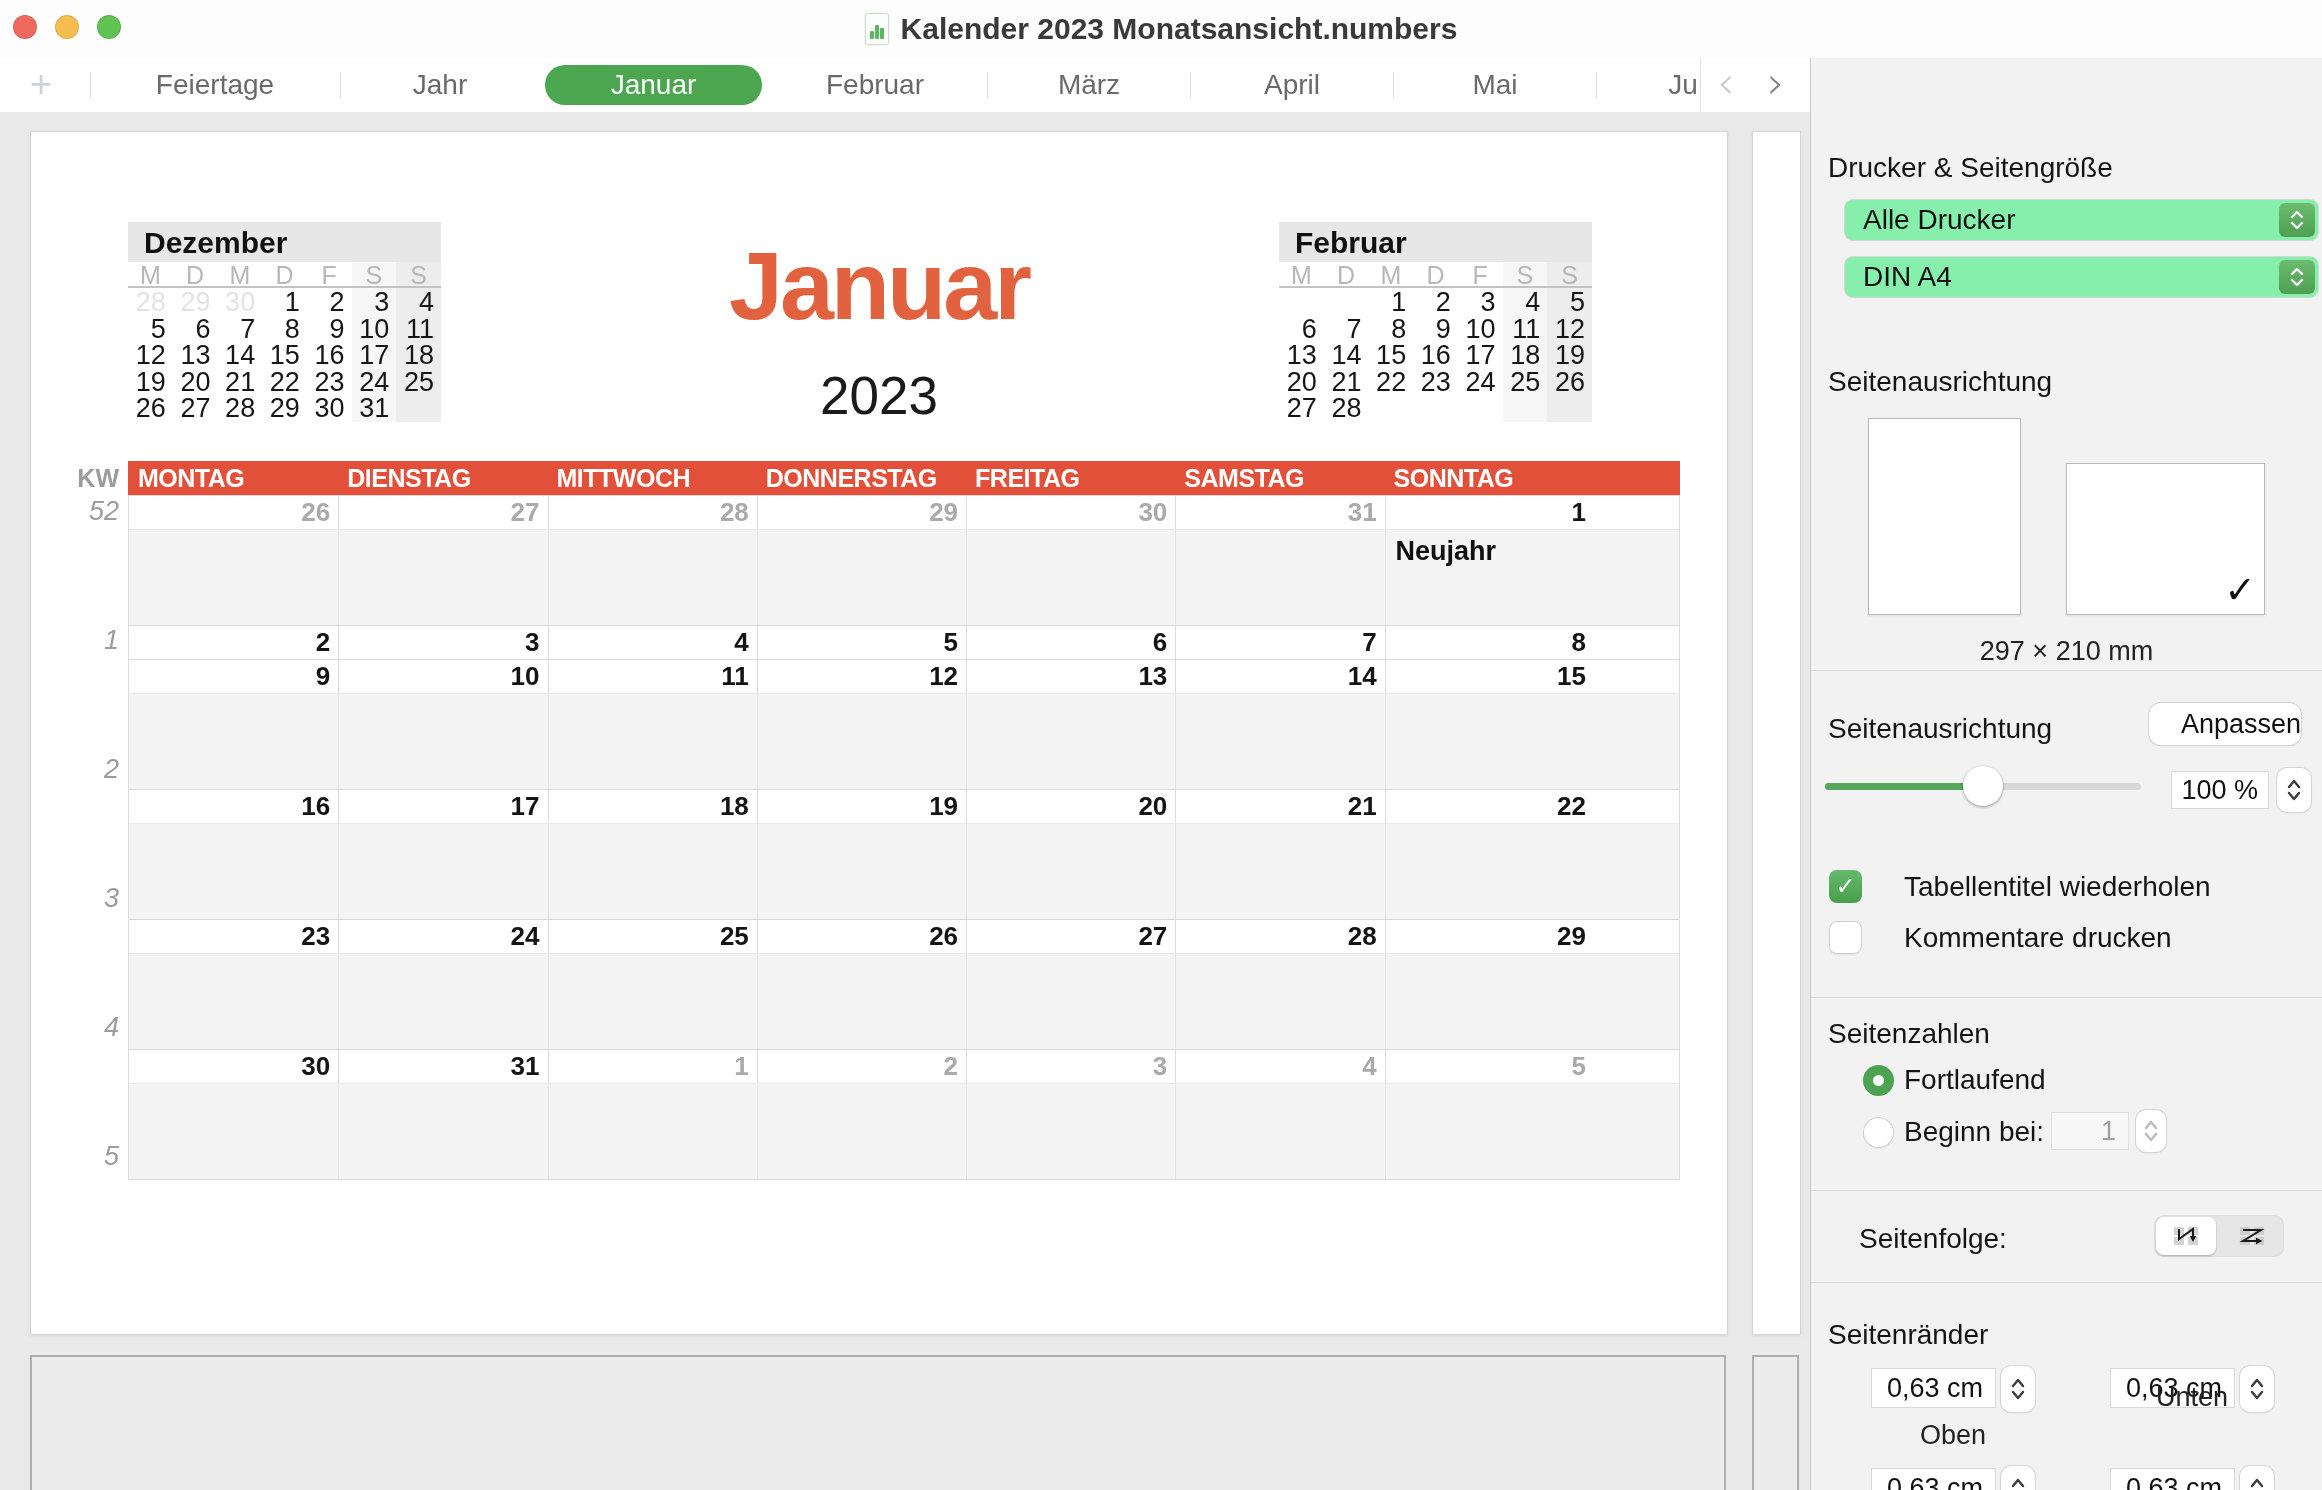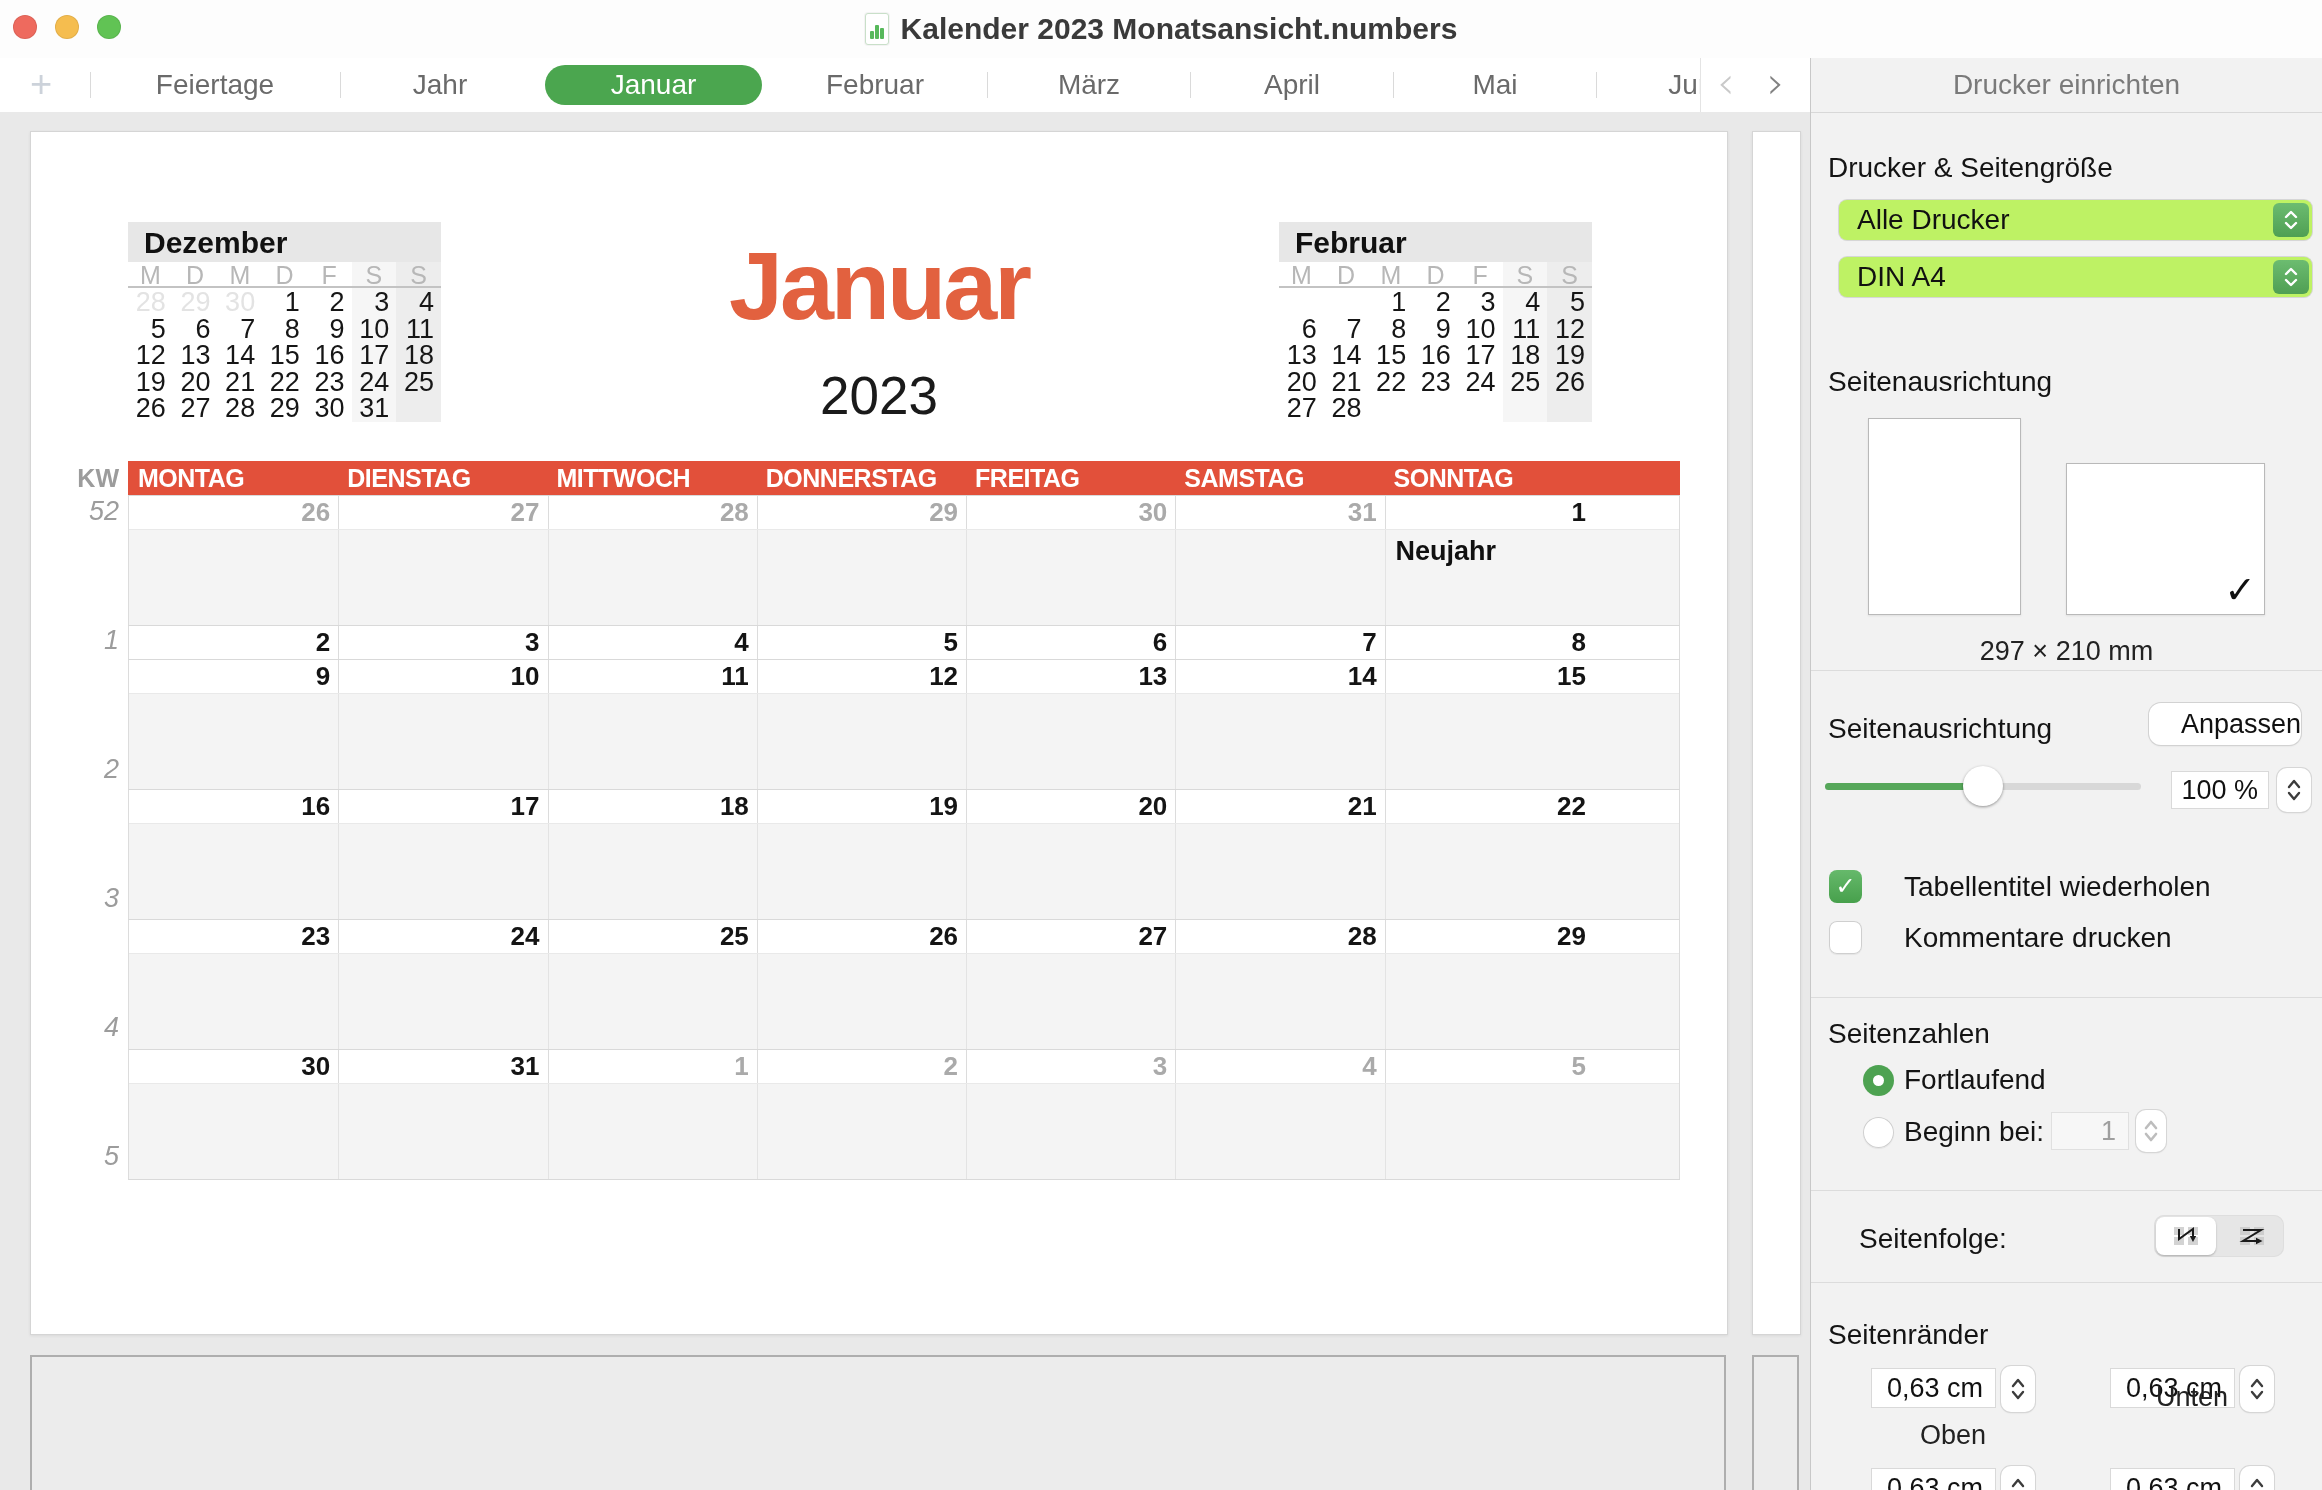--- a/index.html
+++ b/index.html
@@ -75,21 +75,21 @@
   .evrow div{width:209.28px;box-sizing:border-box;border-left:1px solid #e3e3e3;
     padding:6px 10px 0 10px;font-size:27px;font-weight:700;color:#101010;line-height:31px;}
   .evrow div:first-child{border-left:none;}
   
   #panel{position:absolute;right:0;top:58px;width:512px;height:1432px;background:var(--panelbg);
     border-left:1px solid #c8c8c8;overflow:hidden;box-sizing:border-box;}
   #phead{position:absolute;left:0;top:0;right:0;height:54px;line-height:54px;text-align:center;
     font-size:28px;color:#7a7a7a;border-bottom:1px solid #d8d8d8;}
   .plabel{font-size:28px;color:#141414;}
   .pdiv{position:absolute;left:0;right:0;height:1px;background:#dcdcdc;}
-  .dropdown{position:absolute;left:28px;width:473px;height:40px;background:#bef264;border-radius:8px;
+  .dropdown{position:absolute;left:34px;width:473px;height:40px;background:#86efac;border-radius:8px;
     box-shadow:0 0 0 1px #d6d6d6,0 1px 1px rgba(0,0,0,0.05);}
   .dropdown .ddlabel{position:absolute;left:18px;top:0;height:40px;line-height:40px;font-size:28px;color:#111;}
   .ddbtn{position:absolute;right:3px;top:3px;width:36px;height:34px;border-radius:6px;
     background:linear-gradient(#6cbc70,#4f9f53);display:flex;align-items:center;justify-content:center;}
   .thumb{position:absolute;background:#fff;border:1px solid #b9b9b9;box-shadow:0 1px 2px rgba(0,0,0,0.08);}
   .checkmark{position:absolute;right:8px;bottom:2px;font-size:38px;font-weight:700;color:#111;
     font-family:"DejaVu Sans",sans-serif;}
   .pbtn{position:absolute;background:#fff;border-radius:12px;
     box-shadow:0 0 0 1px #d2d2d2,0 1px 2px rgba(0,0,0,0.12);text-align:right;font-size:27px;color:#111;}
   .slider{position:absolute;left:14px;top:705px;width:316px;height:46px;}
@@ -429,21 +429,20 @@
         </div>
     </div>
   </div>
 
   <div class="page" style="left:1752px;top:19px;width:47px;height:1202px;"></div>
   <div class="page2" style="left:30px;top:1243px;width:1692px;height:200px;"></div>
   <div class="page2" style="left:1752px;top:1243px;width:43px;height:200px;"></div>
 </div>
 
 <div id="panel">
-  <div id="phead">Drucker einrichten</div>
 
   <div class="abs plabel" style="left:17px;top:94px;">Drucker &amp; Seitengröße</div>
 
   <div class="dropdown" style="top:142px;">
     <span class="ddlabel">Alle Drucker</span>
     <span class="ddbtn">
       <svg width="16" height="22" viewBox="0 0 16 22" fill="none" stroke="#fff" stroke-width="2.4" stroke-linecap="round" stroke-linejoin="round">
           <path d="M3 8 L8 3 L13 8"></path>
           <path d="M3 14 L8 19 L13 14"></path>
         </svg>

